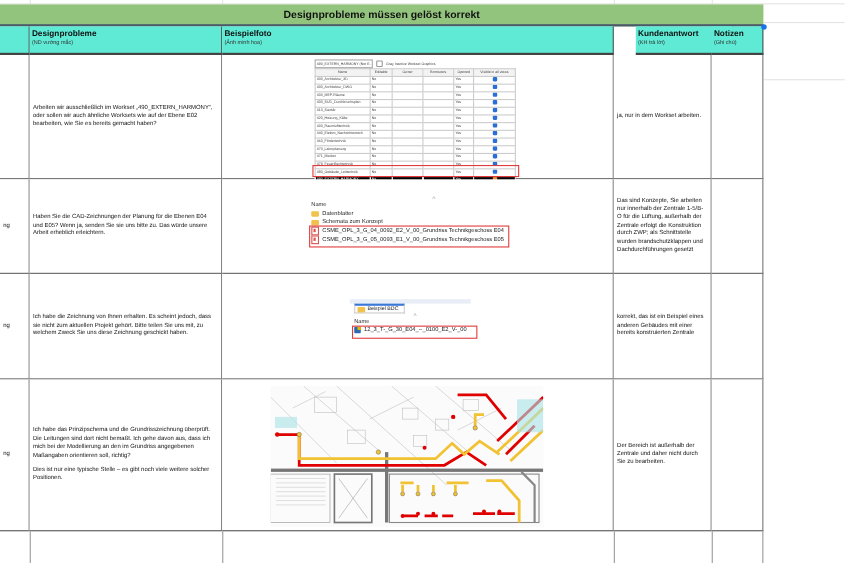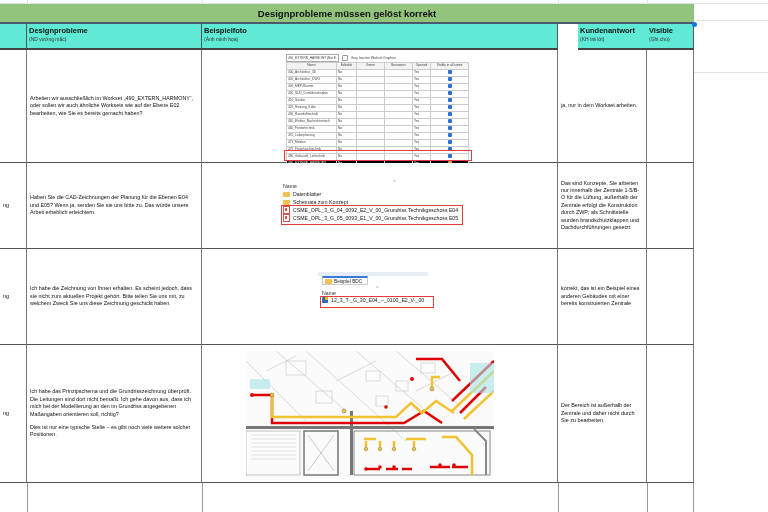--- a/index.html
+++ b/index.html
@@ -67,21 +67,21 @@
 </div>
 <div class="abs hdr" style="left:202px;width:356px;">
   <div class="main">Beispielfoto</div>
   <div class="sub">(Ảnh minh họa)</div>
 </div>
 <div class="abs hdr" style="left:558px;width:89px;margin-left:20px;">
   <div class="main">Kundenantwort</div>
   <div class="sub">(KH trả lời)</div>
 </div>
 <div class="abs hdr" style="left:647px;width:47px;">
-  <div class="main">Visible</div>
+  <div class="main">Notizen</div>
   <div class="sub">(Ghi chú)</div>
 </div>
 <div class="sel-handle"></div>
 
 <div class="abs cell cut" style="left:0;top:50px;width:27px;height:113px;">
     <span></span>
   </div>
 <div class="abs cell" style="left:27px;top:50px;width:175px;height:113px;">
   <p>Arbeiten wir ausschließlich im Workset „490_EXTERN_HARMONY“, oder sollen wir auch ähnliche Worksets wie auf der Ebene E02 bearbeiten, wie Sie es bereits gemacht haben?</p>
 </div>

